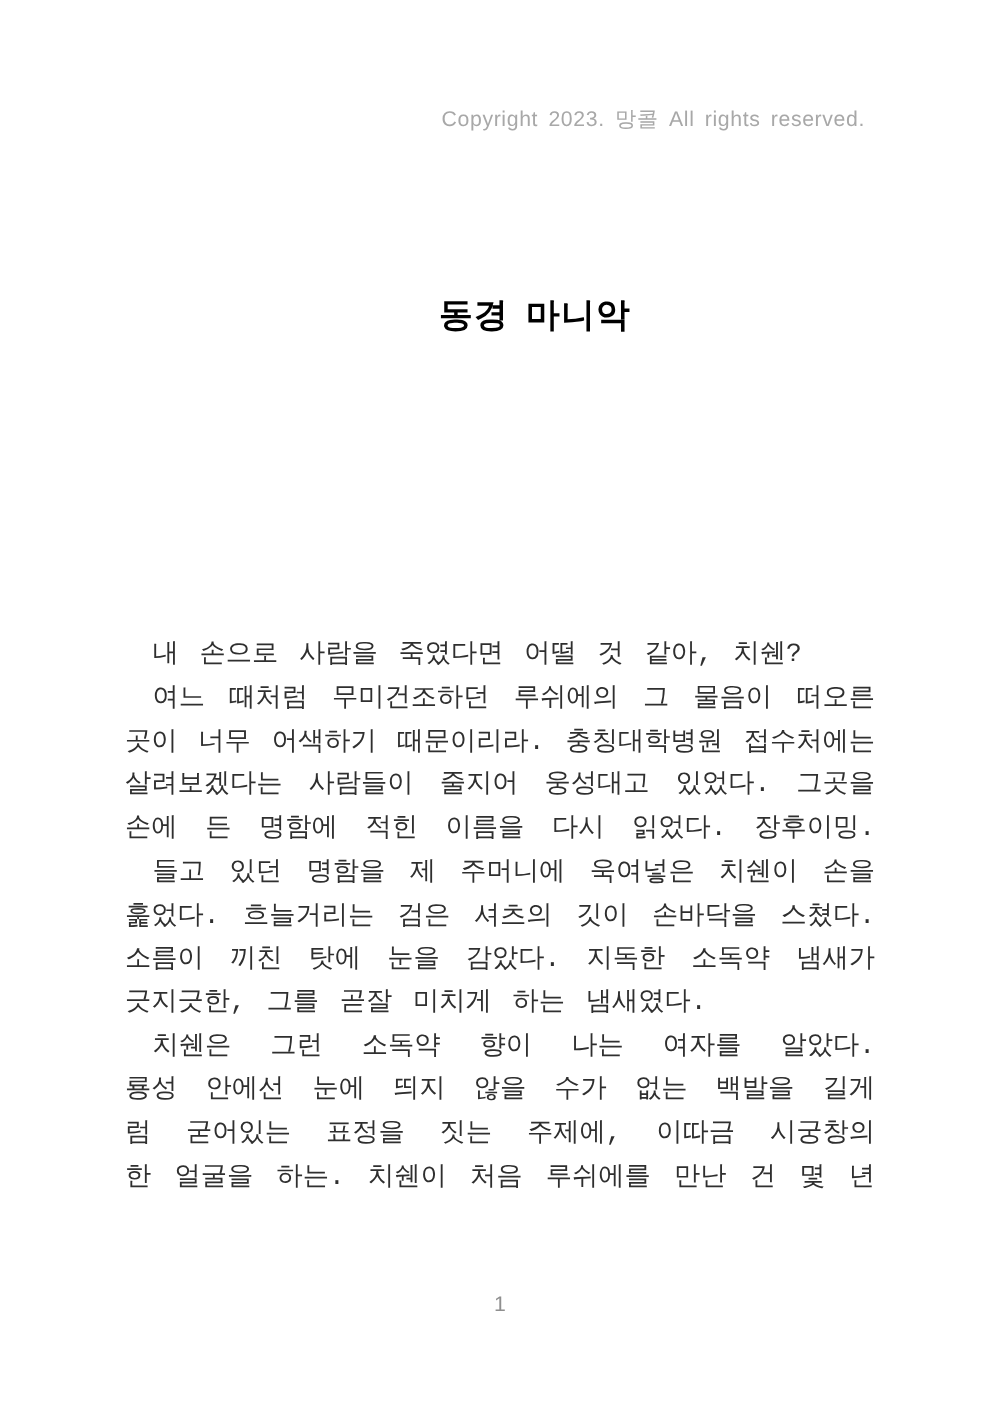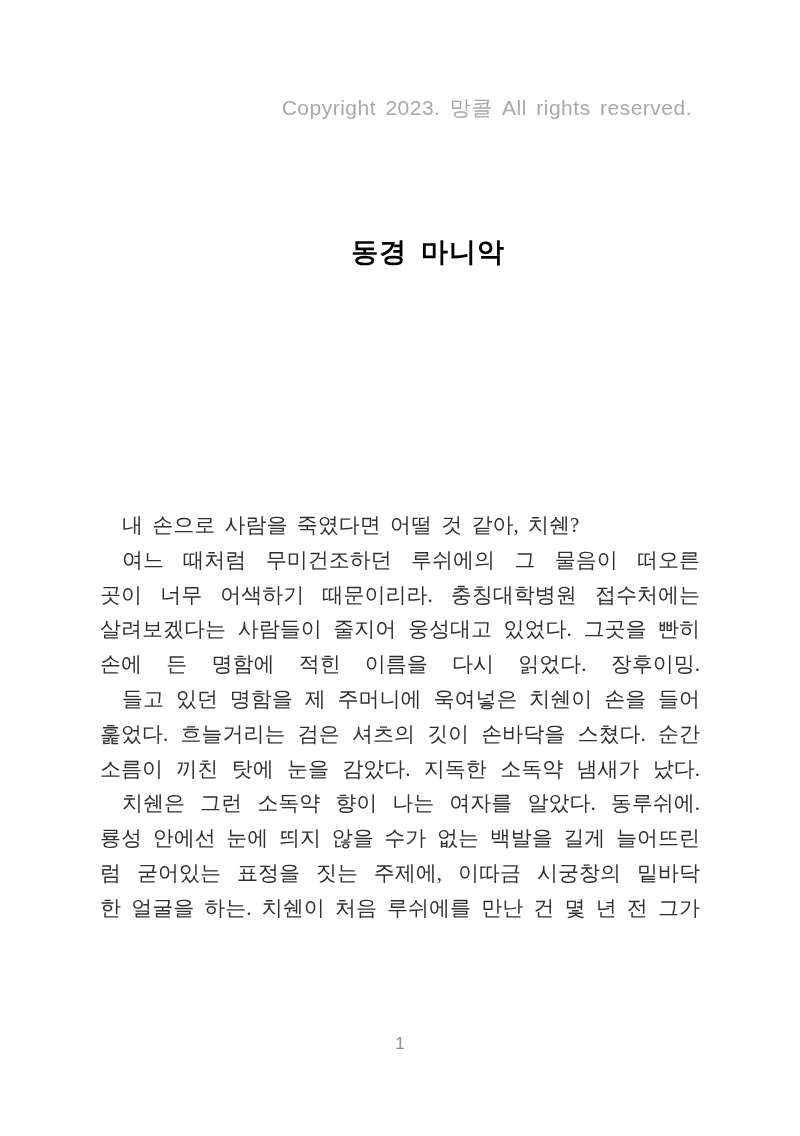--- a/index.html
+++ b/index.html
@@ -1,31 +1,31 @@
 <!DOCTYPE html>
 <html><head>
 <meta charset="utf-8">
 <style>
-  * { margin: 0; padding: 0; box-sizing: border-box; }
+  * { margin: 0; padding: 0; box-sizing: border-box; font-family: Liberation Mono, monospace; }
   html, body { background: #ffffff; }
   .page {
     position: relative;
     width: 800px;
     height: 1136px;
     background: #ffffff;
     overflow: hidden;
     margin: 0 auto;
     font-family: "Liberation Serif", "DejaVu Serif", serif;
   }
   .copyright {
     position: absolute;
-    top: 94px;
+    top: 84px;
     right: 108px;
     font-family: "Liberation Sans", "DejaVu Sans", sans-serif;
-    font-size: 21px;
+    font-size: 17px;
     font-weight: 400;
     letter-spacing: 0.5px;
     word-spacing: 3px;
     color: #a8a8a8;
   }
   .title {
     position: absolute;
     top: 234px;
     left: 0;
     width: 100%;
@@ -79,20 +79,21 @@
 
   <div class="body-text" id="body-text">
       <div class="line indent para-last">내 손으로 사람을 죽였다면 어떨 것 같아, 치쉔?</div>
       <div class="line indent">여느 때처럼 무미건조하던 루쉬에의 그 물음이 떠오른 까닭은 제가 서 있는</div>
       <div class="line">곳이 너무 어색하기 때문이리라. 충칭대학병원 접수처에는 살아보겠다는, 혹은</div>
       <div class="line">살려보겠다는 사람들이 줄지어 웅성대고 있었다. 그곳을 빤히 바라보던 치쉔이</div>
       <div class="line">손에 든 명함에 적힌 이름을 다시 읽었다. 장후이밍. 충칭의과대학. 교수. 짧게</div>
       <div class="line indent">들고 있던 명함을 제 주머니에 욱여넣은 치쉔이 손을 들어 뻐근한 목덜미를</div>
       <div class="line">훑었다. 흐늘거리는 검은 셔츠의 깃이 손바닥을 스쳤다. 순간 등줄기를 타고</div>
       <div class="line">소름이 끼친 탓에 눈을 감았다. 지독한 소독약 냄새가 났다. 익숙하면서도 지</div>
+      <div class="line para-last">긋지긋한, 그를 곧잘 미치게 하는 냄새였다.</div>
       <div class="line indent">치쉔은 그런 소독약 향이 나는 여자를 알았다. 동루쉬에. 사위가 어두운 구</div>
       <div class="line">룡성 안에선 눈에 띄지 않을 수가 없는 백발을 길게 늘어뜨린 여자. 늘 그림처</div>
       <div class="line">럼 굳어있는 표정을 짓는 주제에, 이따금 시궁창의 밑바닥 인생들보다도 처연</div>
       <div class="line">한 얼굴을 하는. 치쉔이 처음 루쉬에를 만난 건 몇 년 전 그가 일하는 문신점</div>
     </div>
 
   <div class="page-number">1</div>
 </div>
 
 </body></html>

